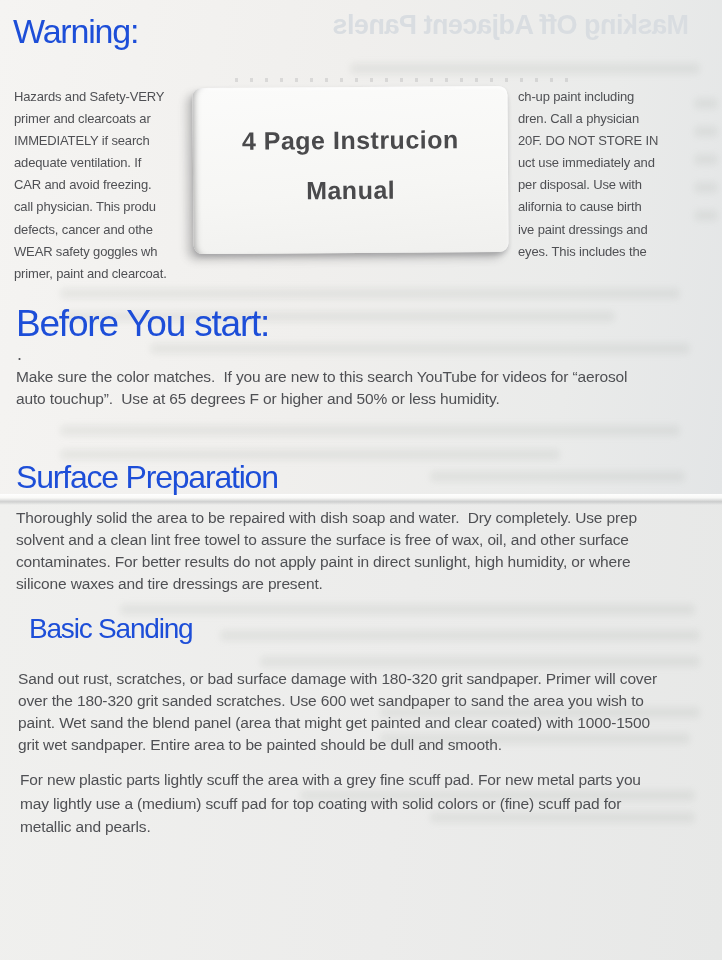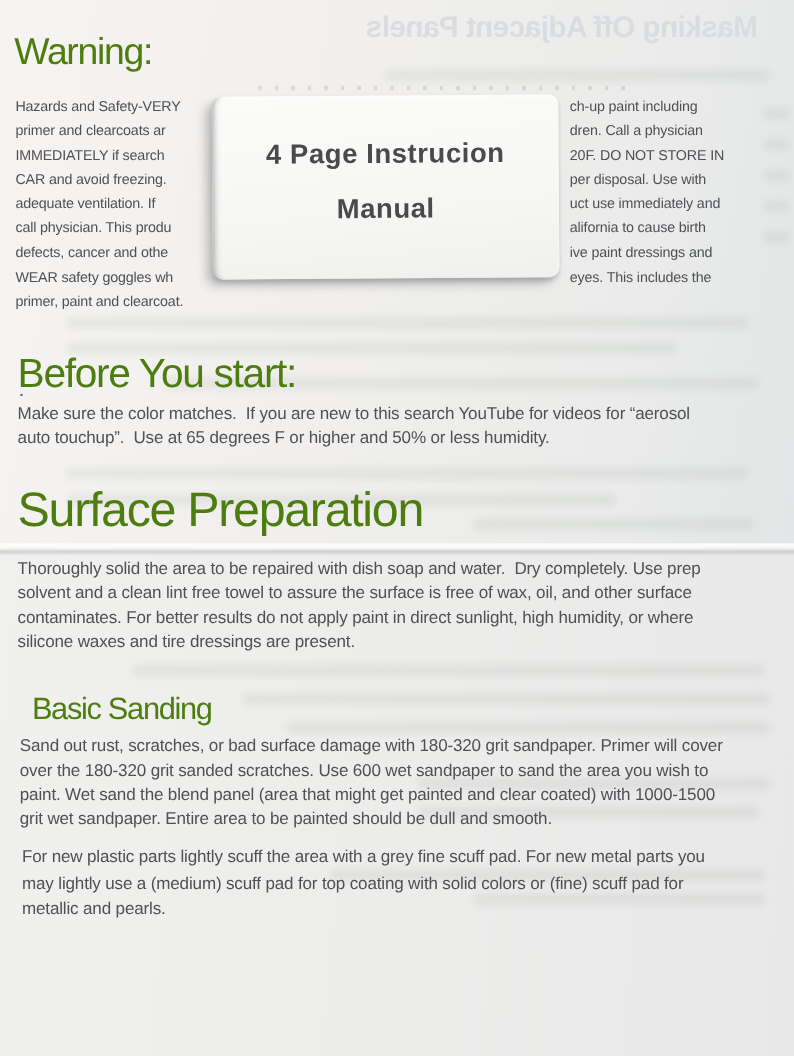--- a/index.html
+++ b/index.html
@@ -31,27 +31,26 @@
     filter:blur(0.6px);
   }
   .smudge{
     position:absolute;height:11px;border-radius:5px;
     background:rgba(143,153,150,0.13);
     filter:blur(3px);
   }
   
   .h{
     position:absolute;
-    color:#4d7c0f;font-weight:400;letter-spacing:-1.2px;
+    color:#1d4ed8;font-weight:400;letter-spacing:-1.2px;
     white-space:nowrap;
-    margin-top:16px;
   }
   .h-warning{left:13px;top:12px;font-size:34px;}
   .h-before{left:16px;top:303px;font-size:37px;}
-  .h-surface{left:16px;top:423px;font-size:44px;}
+  .h-surface{left:16px;top:459px;font-size:32px;}
   .h-sanding{left:29px;top:613px;font-size:28px;}
   .stray-dot{position:absolute;left:17px;top:344px;font-size:18px;color:#55565a;}
   
   .para{position:absolute;font-size:15.5px;letter-spacing:-0.15px;color:#4f5054;}
   .para .line{white-space:pre;height:22.1px;line-height:22.1px;}
   .para-before{left:16px;top:366px;}
   .para-surface{left:16px;top:507px;}
   .para-sanding{left:18px;top:668px;}
   .para-scuff{left:20px;top:768px;}
   .para-scuff .line{height:23.6px;line-height:23.6px;}
@@ -122,26 +121,26 @@
     </div>
     <div class="warn-line">
       <span class="fl">primer and clearcoats ar</span>
       <span class="fr">dren. Call a physician</span>
     </div>
     <div class="warn-line">
       <span class="fl">IMMEDIATELY if search</span>
       <span class="fr">20F. DO NOT STORE IN</span>
     </div>
     <div class="warn-line">
+      <span class="fl">adequate ventilation. If</span>
+      <span class="fr">uct use immediately and</span>
+    </div>
+    <div class="warn-line">
       <span class="fl">CAR and avoid freezing.</span>
       <span class="fr">per disposal. Use with</span>
-    </div>
-    <div class="warn-line">
-      <span class="fl">adequate ventilation. If</span>
-      <span class="fr">uct use immediately and</span>
     </div>
     <div class="warn-line">
       <span class="fl">call physician. This produ</span>
       <span class="fr">alifornia to cause birth</span>
     </div>
     <div class="warn-line">
       <span class="fl">defects, cancer and othe</span>
       <span class="fr">ive paint dressings and</span>
     </div>
     <div class="warn-line">

